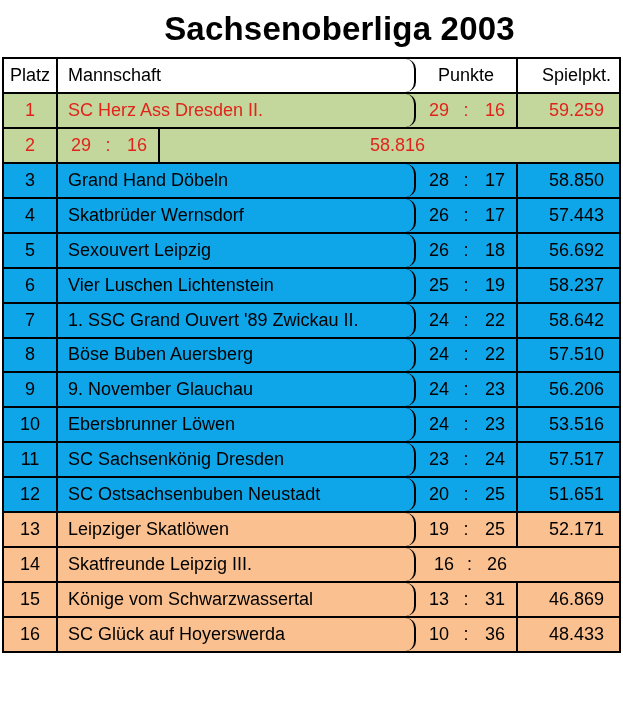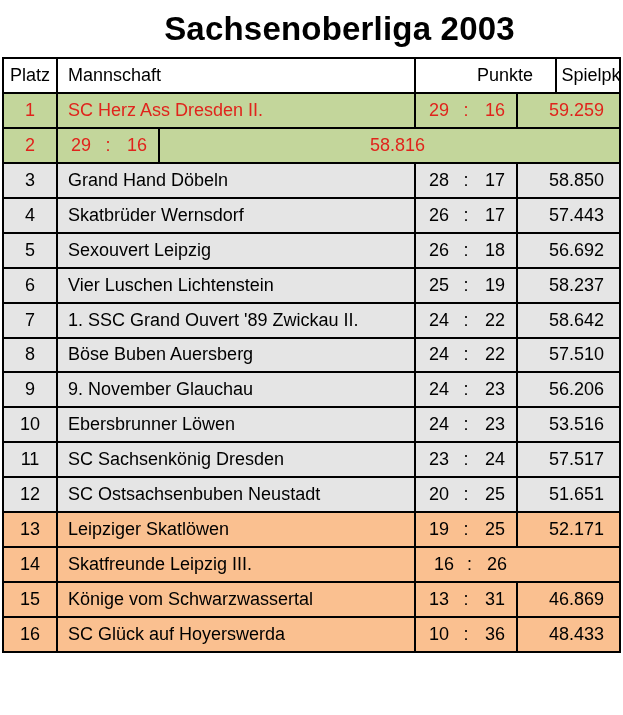--- a/index.html
+++ b/index.html
@@ -25,39 +25,39 @@
     width: 623px; height: 57px;
     display: flex; align-items: center; justify-content: center;
     font-size: 33px; font-weight: bold; letter-spacing: 0.2px; margin-left: 28px;
   }
 
   .league-table {
     position: absolute; top: 57px; left: 2px;
     width: 619px; height: 596px;
     border: 2px solid var(--border_color);
     display: flex; flex-direction: column;
-    background: #e5e5e5;
+    background: #0ea5e9;
   }
   .row {
     flex: 1; display: flex;
     border-bottom: 2px solid var(--border_color);
     min-height: 0;
   }
   .row:last-child { border-bottom: none; }
 
   .cell {
     border-right: 2px solid var(--border_color);
     display: flex; align-items: center;
     font-size: 18px;
     overflow: hidden; white-space: nowrap;
   }
   .cell:last-child { border-right: none; padding-left: 16px; }
 
   .c-platz   { width: 54px;  justify-content: center; }
-  .c-team    { width: 358px; padding-left: 10px; }
+  .c-team    { width: 358px; padding-left: 10px; border-radius: 10px; }
   .c-punkte  { width: 102px; padding: 0 11px; }
   .c-spielpkt{ flex: 1; justify-content: center; }
 
   .c-punkte .pk-a   { width: 24px; text-align: center; }
   .c-punkte .pk-sep { flex: 1; text-align: center; }
   .c-punkte .pk-b   { width: 24px; text-align: right; }
 
   .row.header { background: #fff; }
   .row.promotion {
     background: var(--promotion_bg);
@@ -69,21 +69,21 @@
 <body>
 
 <div class="page">
 
   <div class="title">Sachsenoberliga 2003</div>
 
   <div class="league-table">
     <div class="row header">
       <div class="cell c-platz">Platz</div>
       <div class="cell c-team">Mannschaft</div>
-      <div class="cell c-punkte" style="justify-content:center;margin-left:39px;">Punkte</div>
+      <div class="cell c-punkte" style="justify-content:center;">Punkte</div>
       <div class="cell c-spielpkt">Spielpkt.</div>
     </div>
 
   <div class="row promotion">
       <div class="cell c-platz">1</div>
       <div class="cell c-team">SC Herz Ass Dresden II.</div>
       <div class="cell c-punkte">
         <span class="pk-a">29</span>
         <span class="pk-sep">:</span>
         <span class="pk-b">16</span>

